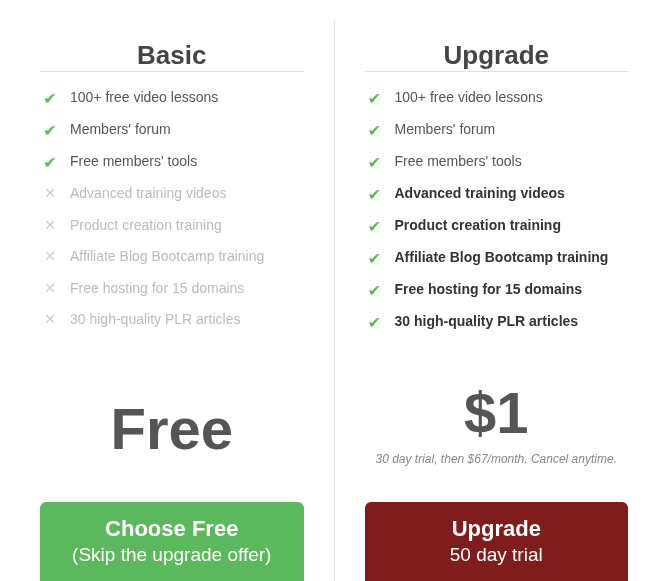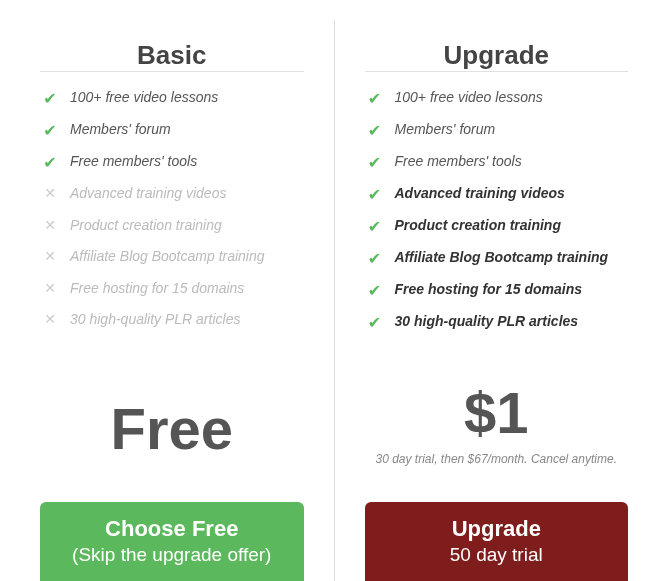--- a/index.html
+++ b/index.html
@@ -60,21 +60,20 @@
     .feature-icon.check {
       color: #5cb85c;
     }
     .feature-icon.cross {
       color: #ccc;
       font-size: 14px;
     }
     .feature-text {
       color: #555;
       line-height: 1.4;
-      font-style: italic;
     }
     .feature-text.disabled {
       color: #bbb;
     }
     .feature-text.bold {
       font-weight: bold;
       color: #333;
     }
     .price-display {
       font-size: 58px;

